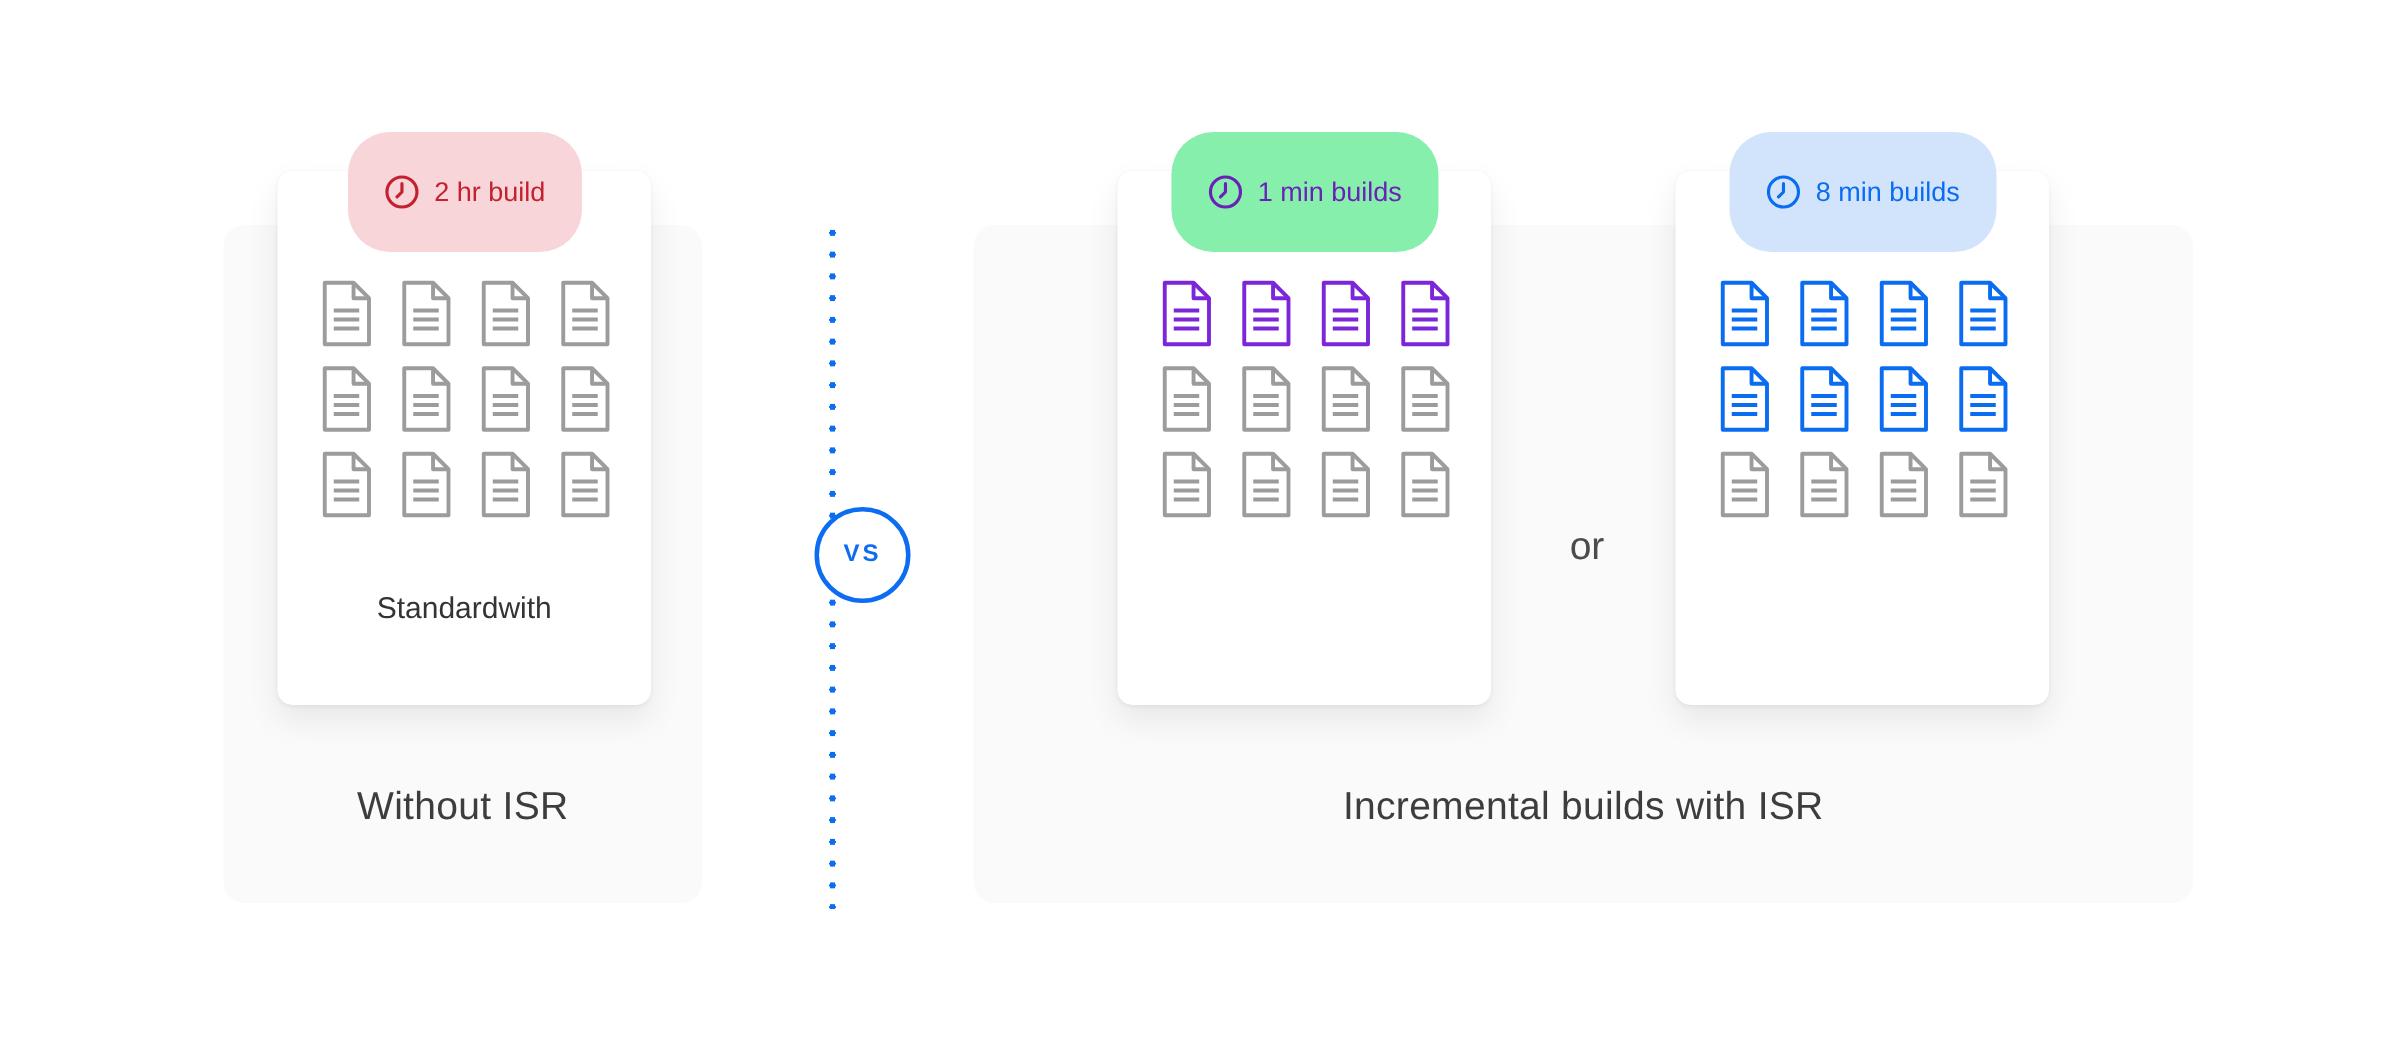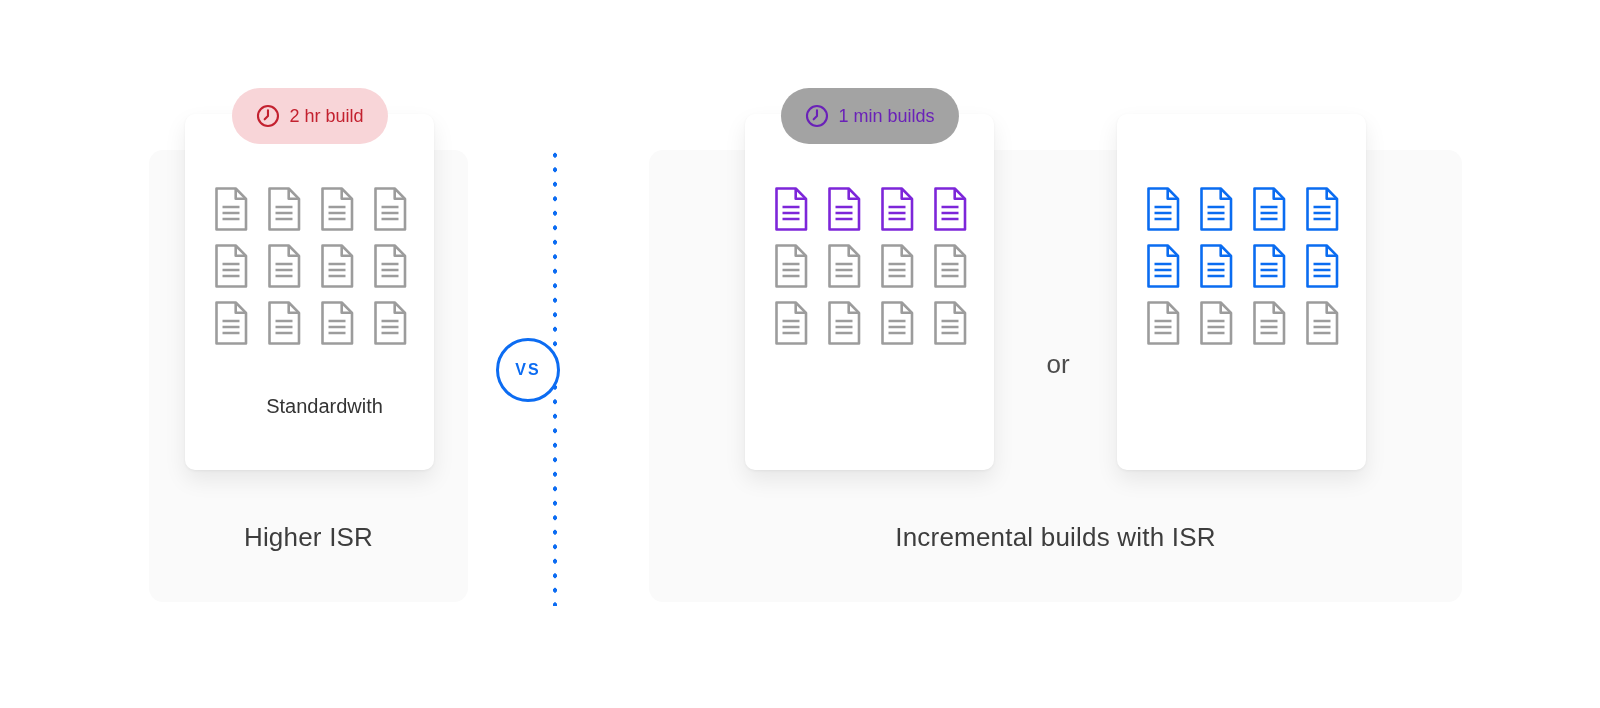--- a/index.html
+++ b/index.html
@@ -13,50 +13,50 @@
     font-size:26px;line-height:30px;color:#3d3d3d;letter-spacing:.2px;}
 
   .card{position:absolute;top:114px;width:249px;height:356px;background:#ffffff;border-radius:10px;
     box-shadow:0 1px 3px rgba(0,0,0,.05), 0 10px 22px rgba(0,0,0,.08);}
   .card-standard{left:185px;}
   .card-faster{left:745px;}
   .card-cache{left:1117px;}
 
   .badge{position:absolute;top:-26px;left:50%;transform:translateX(-50%);
     height:56px;border-radius:28px;display:flex;align-items:center;gap:10px;
-    padding:0 24px;white-space:nowrap;font-size:18px;font-weight:500;}
+    padding:12px 24px;white-space:nowrap;font-size:18px;font-weight:500;}
   .badge svg{display:block;}
 
   .doc-grid{position:absolute;top:72px;left:50%;transform:translateX(-50%);
     display:grid;grid-template-columns:repeat(4,36px);gap:11px 17px;}
   .doc-grid svg{display:block;}
 
   .card-caption{position:absolute;top:244px;left:0;width:100%;height:96px;
     display:flex;align-items:center;justify-content:center;text-align:center;
-    font-size:20px;line-height:24px;color:#343434;margin-left:15px;}
+    font-size:20px;line-height:24px;color:#343434;}
 
   .or-label{position:absolute;left:1058px;top:364px;transform:translate(-50%,-50%);
     font-size:26px;color:#4c4c4c;}
 
   .divider-line{position:absolute;left:552px;top:148px;width:6px;height:458px;z-index:1;
     background-image:radial-gradient(circle 2.2px at 3px 50%, var(--divider,#0c6cf2) 97%, transparent 100%);
     background-size:6px 14.5px;background-repeat:repeat-y;}
 
-  .vs-circle{position:absolute;left:496px;top:338px;width:64px;height:64px;z-index:2;
+  .vs-circle{position:absolute;left:543px;top:338px;width:64px;height:64px;z-index:2;
     box-sizing:border-box;background:#ffffff;border:3.5px solid var(--divider,#0c6cf2);border-radius:50%;
     display:flex;align-items:center;justify-content:center;
     font-size:16px;font-weight:600;letter-spacing:2px;color:var(--divider,#0c6cf2);}
 </style>
 </head>
 <body>
 
 <div class="stage">
 
   <div class="panel panel-left">
-    <div class="panel-label">Higher ISR</div>
+    <div class="panel-label">Without ISR</div>
   </div>
 
   <div class="panel panel-right">
     <div class="panel-label">Incremental builds with ISR</div>
   </div>
 
   <div class="card card-standard">
     <div class="badge" style="background: rgb(248, 213, 216); color: rgb(195, 33, 47);">
       <svg width="24" height="24" viewBox="0 0 24 24" fill="none">
         <circle cx="12" cy="12" r="10" stroke="currentColor" stroke-width="2.1"></circle>
@@ -127,21 +127,21 @@
 </svg>
       </div>
     <div class="card-caption">
         <span>Standard</span>
         <br>
         <span>with</span>
       </div>
   </div>
 
   <div class="card card-faster">
-    <div class="badge" style="background: #a3a3a3; color: rgb(106, 33, 184);">
+    <div class="badge" style="background: #86efac; color: rgb(106, 33, 184);">
       <svg width="24" height="24" viewBox="0 0 24 24" fill="none">
         <circle cx="12" cy="12" r="10" stroke="currentColor" stroke-width="2.1"></circle>
         <path d="M12 6.3V12l-3.3 3.3" stroke="currentColor" stroke-width="2.1" stroke-linecap="round" stroke-linejoin="round"></path>
       </svg>
       <span>1 min builds</span>
     </div>
     <div class="doc-grid">
         <svg width="36" height="46" viewBox="0 0 36 46" fill="none">
   <path d="M4 2.5h19.2L33.5 12.8V43.5H4Z" stroke="#7d26d9" stroke-width="2.6" stroke-linejoin="round"></path>
   <path d="M23.2 2.5v10.3h10.3" stroke="#7d26d9" stroke-width="2.6" stroke-linejoin="round"></path>
@@ -201,20 +201,27 @@
   <path d="M4 2.5h19.2L33.5 12.8V43.5H4Z" stroke="#9c9c9c" stroke-width="2.6" stroke-linejoin="round"></path>
   <path d="M23.2 2.5v10.3h10.3" stroke="#9c9c9c" stroke-width="2.6" stroke-linejoin="round"></path>
   <path d="M10 21h17M10 27h17M10 33h17" stroke="#9c9c9c" stroke-width="2.6"></path>
 </svg>
       </div>
   </div>
 
   <div class="or-label">or</div>
 
   <div class="card card-cache">
+    <div class="badge" style="background: rgb(210, 228, 252); color: rgb(10, 108, 241);">
+      <svg width="24" height="24" viewBox="0 0 24 24" fill="none">
+        <circle cx="12" cy="12" r="10" stroke="currentColor" stroke-width="2.1"></circle>
+        <path d="M12 6.3V12l-3.3 3.3" stroke="currentColor" stroke-width="2.1" stroke-linecap="round" stroke-linejoin="round"></path>
+      </svg>
+      <span>8 min builds</span>
+    </div>
     <div class="doc-grid">
         <svg width="36" height="46" viewBox="0 0 36 46" fill="none">
   <path d="M4 2.5h19.2L33.5 12.8V43.5H4Z" stroke="#0a6cf1" stroke-width="2.6" stroke-linejoin="round"></path>
   <path d="M23.2 2.5v10.3h10.3" stroke="#0a6cf1" stroke-width="2.6" stroke-linejoin="round"></path>
   <path d="M10 21h17M10 27h17M10 33h17" stroke="#0a6cf1" stroke-width="2.6"></path>
 </svg>
         <svg width="36" height="46" viewBox="0 0 36 46" fill="none">
   <path d="M4 2.5h19.2L33.5 12.8V43.5H4Z" stroke="#0a6cf1" stroke-width="2.6" stroke-linejoin="round"></path>
   <path d="M23.2 2.5v10.3h10.3" stroke="#0a6cf1" stroke-width="2.6" stroke-linejoin="round"></path>
   <path d="M10 21h17M10 27h17M10 33h17" stroke="#0a6cf1" stroke-width="2.6"></path>

